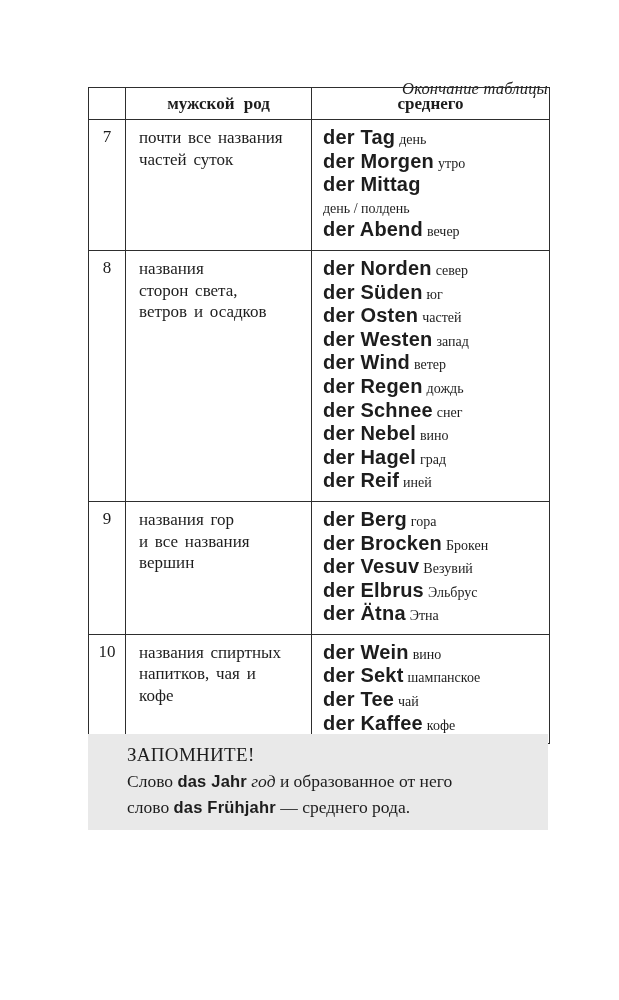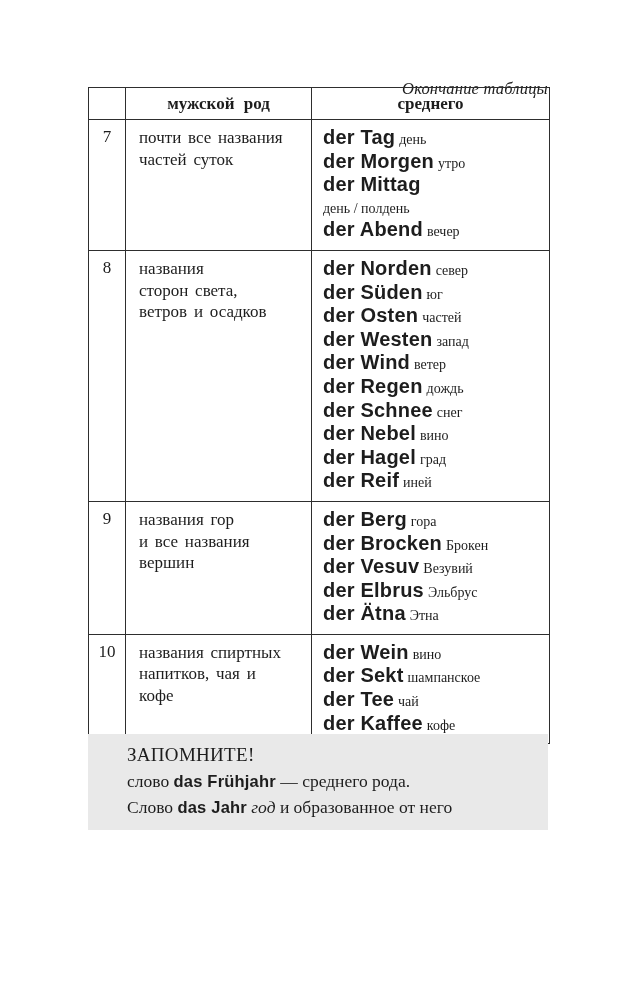--- a/index.html
+++ b/index.html
@@ -230,22 +230,22 @@
             <div class="ex-line"><span class="de">der Tee</span> <span class="ru">чай</span></div>
             <div class="ex-line"><span class="de">der Kaffee</span> <span class="ru">кофе</span></div>
           </td>
         </tr>
       </tbody>
   </table>
 
   <div class="note-box">
     <div class="note-title">ЗАПОМНИТЕ!</div>
     <div id="note-body">
+        <div class="note-line"><span class="seg-r">Слово </span><span class="seg-b">das Jahr</span><span class="seg-r"> </span><span class="seg-i">год</span><span class="seg-r"> и образованное от него</span></div>
         <div class="note-line"><span class="seg-r">слово </span><span class="seg-b">das Frühjahr</span><span class="seg-r"> — среднего рода.</span></div>
-        <div class="note-line"><span class="seg-r">Слово </span><span class="seg-b">das Jahr</span><span class="seg-r"> </span><span class="seg-i">год</span><span class="seg-r"> и образованное от него</span></div>
       </div>
   </div>
 
   <div class="footer">
     <svg class="wave" width="66" height="14" viewBox="0 0 66 14" aria-hidden="true">
       <path d="M2 7 C 12 14, 23 14, 33 7 C 43 0, 54 0, 64 7"></path>
     </svg>
     <span class="page-number">8</span>
     <svg class="wave" width="66" height="14" viewBox="0 0 66 14" aria-hidden="true">
       <path d="M2 7 C 12 14, 23 14, 33 7 C 43 0, 54 0, 64 7"></path>

